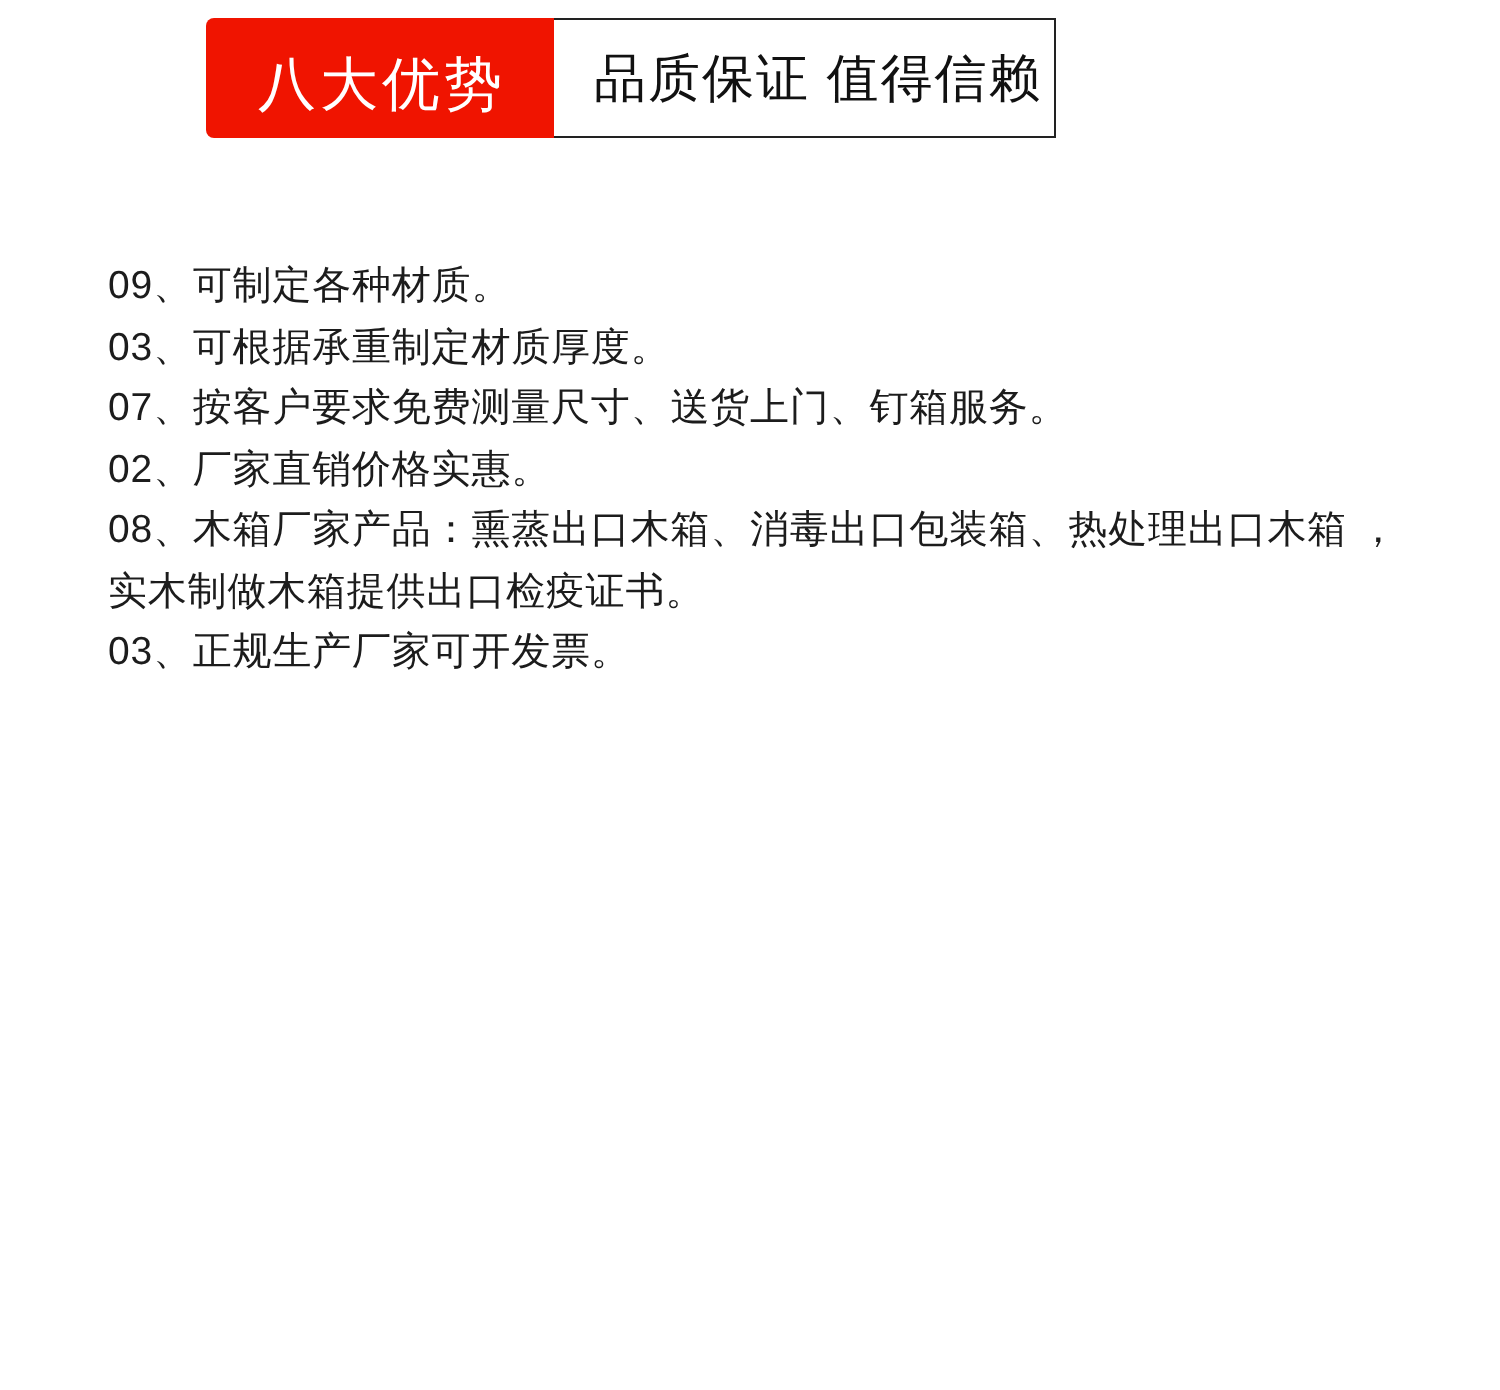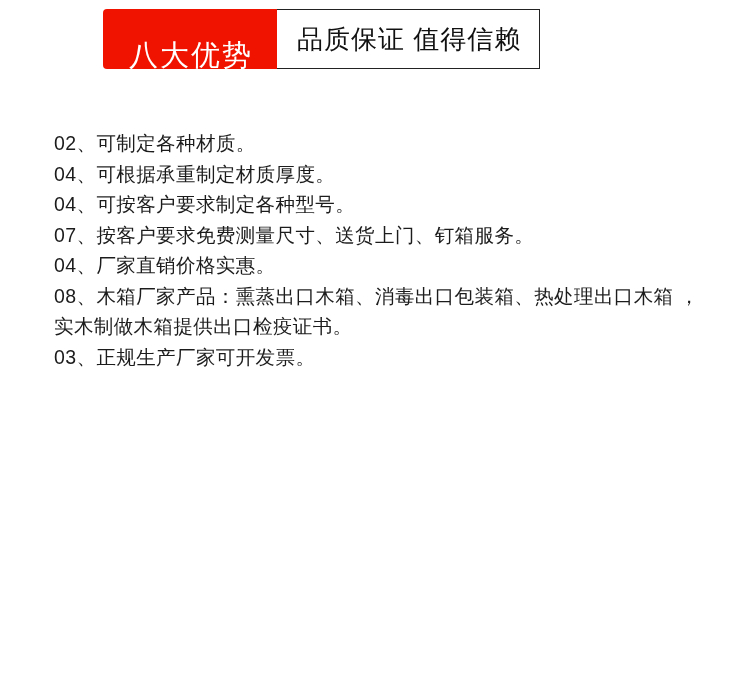--- a/index.html
+++ b/index.html
@@ -26,35 +26,35 @@
     top: 9px;
     display: flex;
     align-items: stretch;
     height: 60px;
   }
   .banner-tag {
     background: #f01400;
     color: #ffffff;
     font-size: 29px;
     line-height: 60px;
-    padding: 16px 24px 0 26px;
+    padding: 4px 24px 0 26px;
     letter-spacing: 2px;
     border-radius: 4px 0 0 4px;
     white-space: nowrap;
     font-weight: 400;
     text-align: right;
   }
   .banner-sub {
     border: 1px solid #222222;
     border-left: none;
     background: #ffffff;
     color: #111111;
     font-size: 26px;
     line-height: 58px;
-    padding: 0 18px 0 20px;
+    padding: 0 6px 0 20px;
     white-space: nowrap;
     letter-spacing: 1px;
   }
   
   .list {
     position: absolute;
     left: 54px;
     top: 128px;
     width: 655px;
   }
@@ -70,22 +70,21 @@
 <body>
 
 <div class="page">
 
   <div class="banner">
     <div class="banner-tag">八大优势</div>
     <div class="banner-sub">品质保证 值得信赖</div>
   </div>
 
   <div class="list">
-    <div class="list-item">02、可制定各种材质。</div>
-    <div class="list-item">04、可根据承重制定材质厚度。</div>
-    <div class="list-item">04、可按客户要求制定各种型号。</div>
+    <div class="list-item">09、可制定各种材质。</div>
+    <div class="list-item">03、可根据承重制定材质厚度。</div>
     <div class="list-item">07、按客户要求免费测量尺寸、送货上门、钉箱服务。</div>
-    <div class="list-item">04、厂家直销价格实惠。</div>
+    <div class="list-item">02、厂家直销价格实惠。</div>
     <div class="list-item">08、木箱厂家产品：熏蒸出口木箱、消毒出口包装箱、热处理出口木箱 ， 实木制做木箱提供出口检疫证书。</div>
     <div class="list-item">03、正规生产厂家可开发票。</div>
   </div>
 
 </div>
 
 </body></html>

